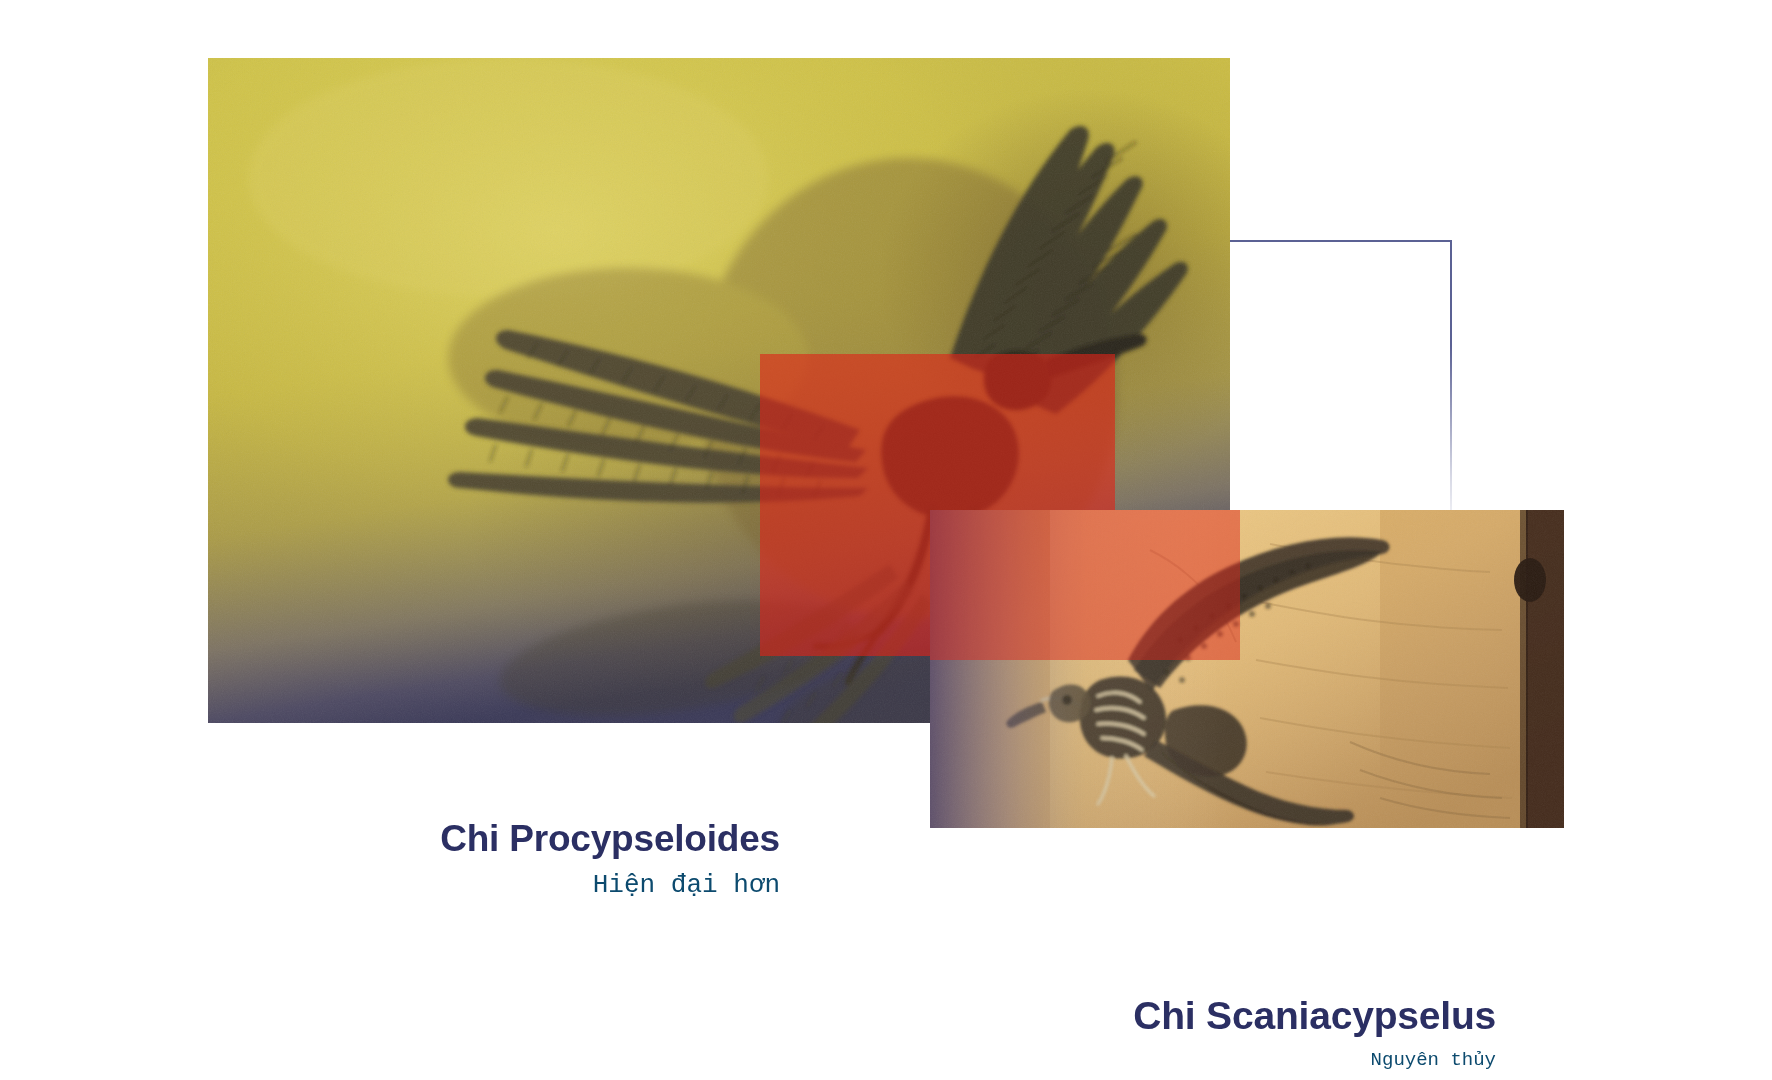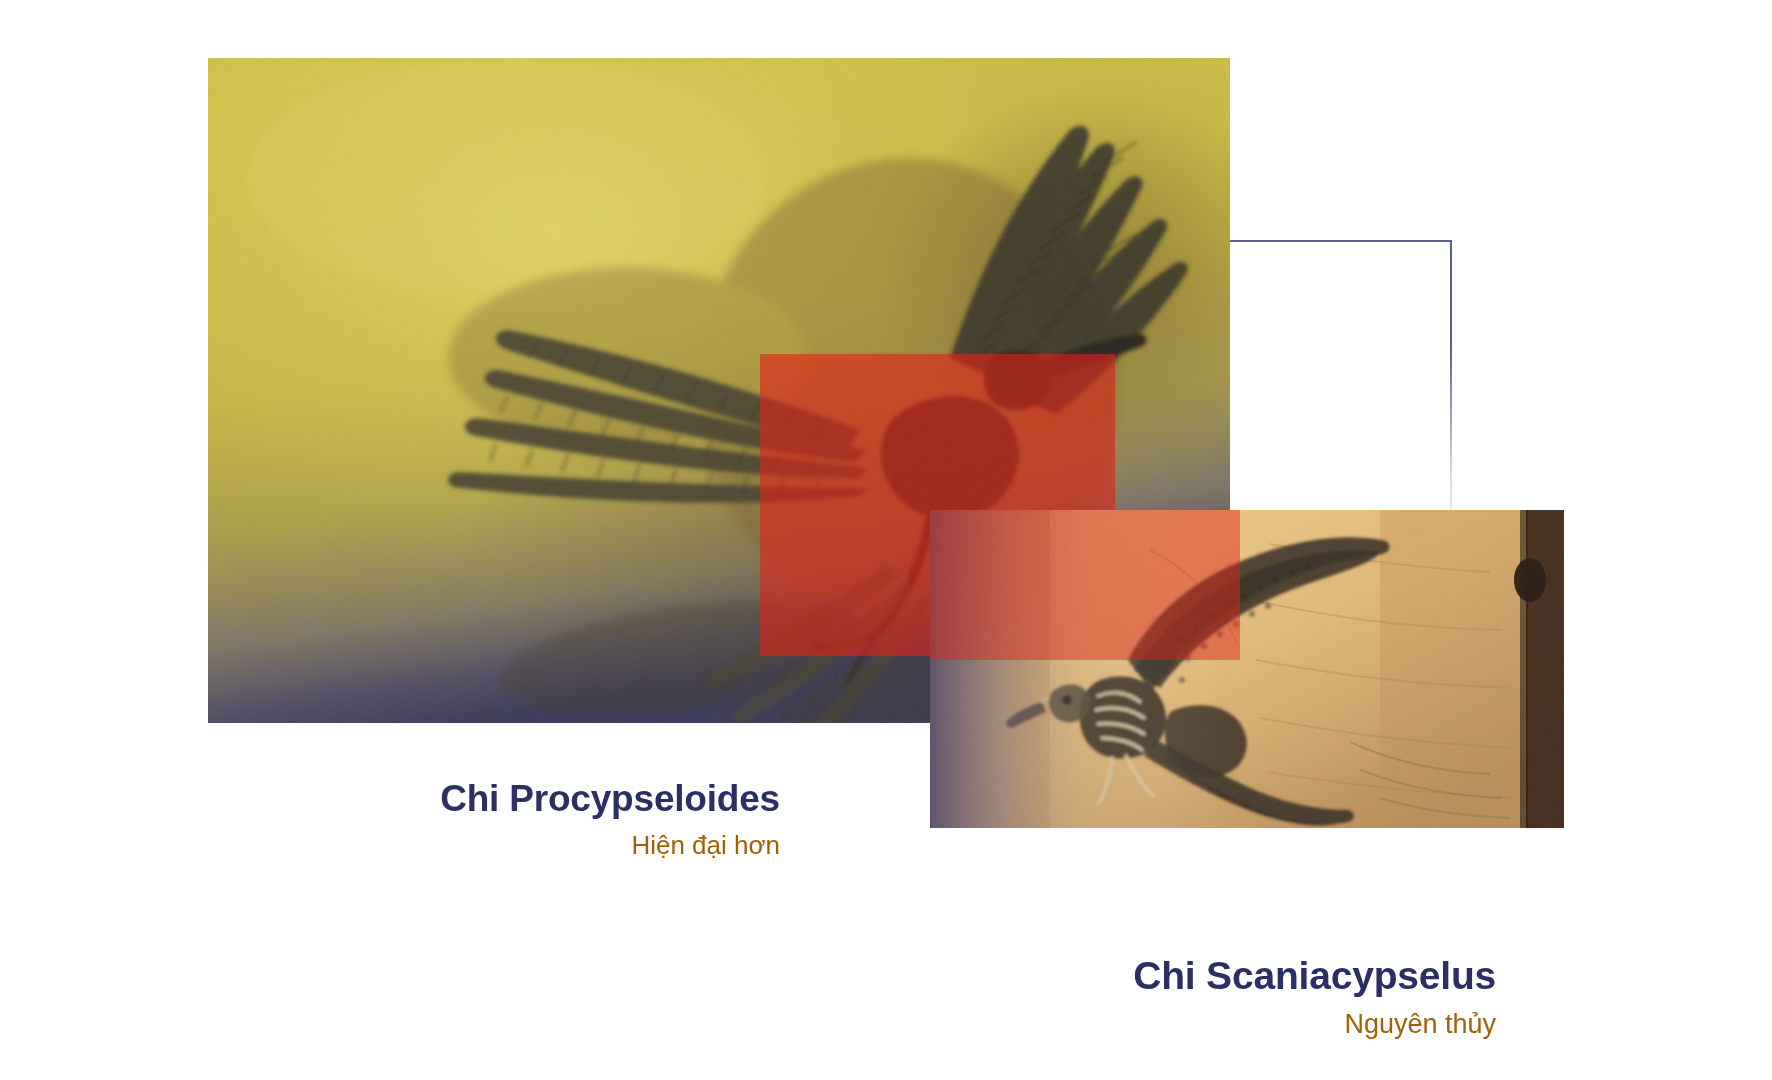--- a/index.html
+++ b/index.html
@@ -39,28 +39,28 @@
     background:linear-gradient(to right,rgba(91,97,148,0.15),rgba(91,97,148,0.75));
   }
 
   
   .caption{position:absolute;text-align:right;}
   #caption-procypseloides{left:280px;top:779px;width:500px;}
   #caption-scaniacypselus{left:776px;top:955px;width:720px;}
 
   .caption-title{
     font-size:37px;font-weight:bold;color:#2b2f63;
-    letter-spacing:-0.2px;line-height:1.06;white-space:nowrap;
+    letter-spacing:-0.2px;line-height:1.06;white-space:nowrap;margin-top:40px;
   }
   .caption-sub{
-    font-size:26px;font-weight:400;color:#a16207;
-    margin-top:13px;line-height:1.1;white-space:nowrap;
+    font-size:26px;font-weight:400;color:#0c4a6e;
+    margin-top:13px;line-height:1.1;white-space:nowrap;font-family:Liberation Mono, monospace;
   }
   #caption-scaniacypselus .caption-title{font-size:39px;}
-  #caption-scaniacypselus .caption-sub{font-size:27px;margin-top:14px;text-align:right;}
+  #caption-scaniacypselus .caption-sub{font-size:19px;margin-top:14px;text-align:right;}
 </style>
 </head>
 <body>
 
 <div id="stage">
 
   <div id="frame-accent"></div>
 
   <div class="photo" id="photo-procypseloides">
     <svg viewBox="0 0 1022 665" preserveAspectRatio="none" aria-hidden="true">

